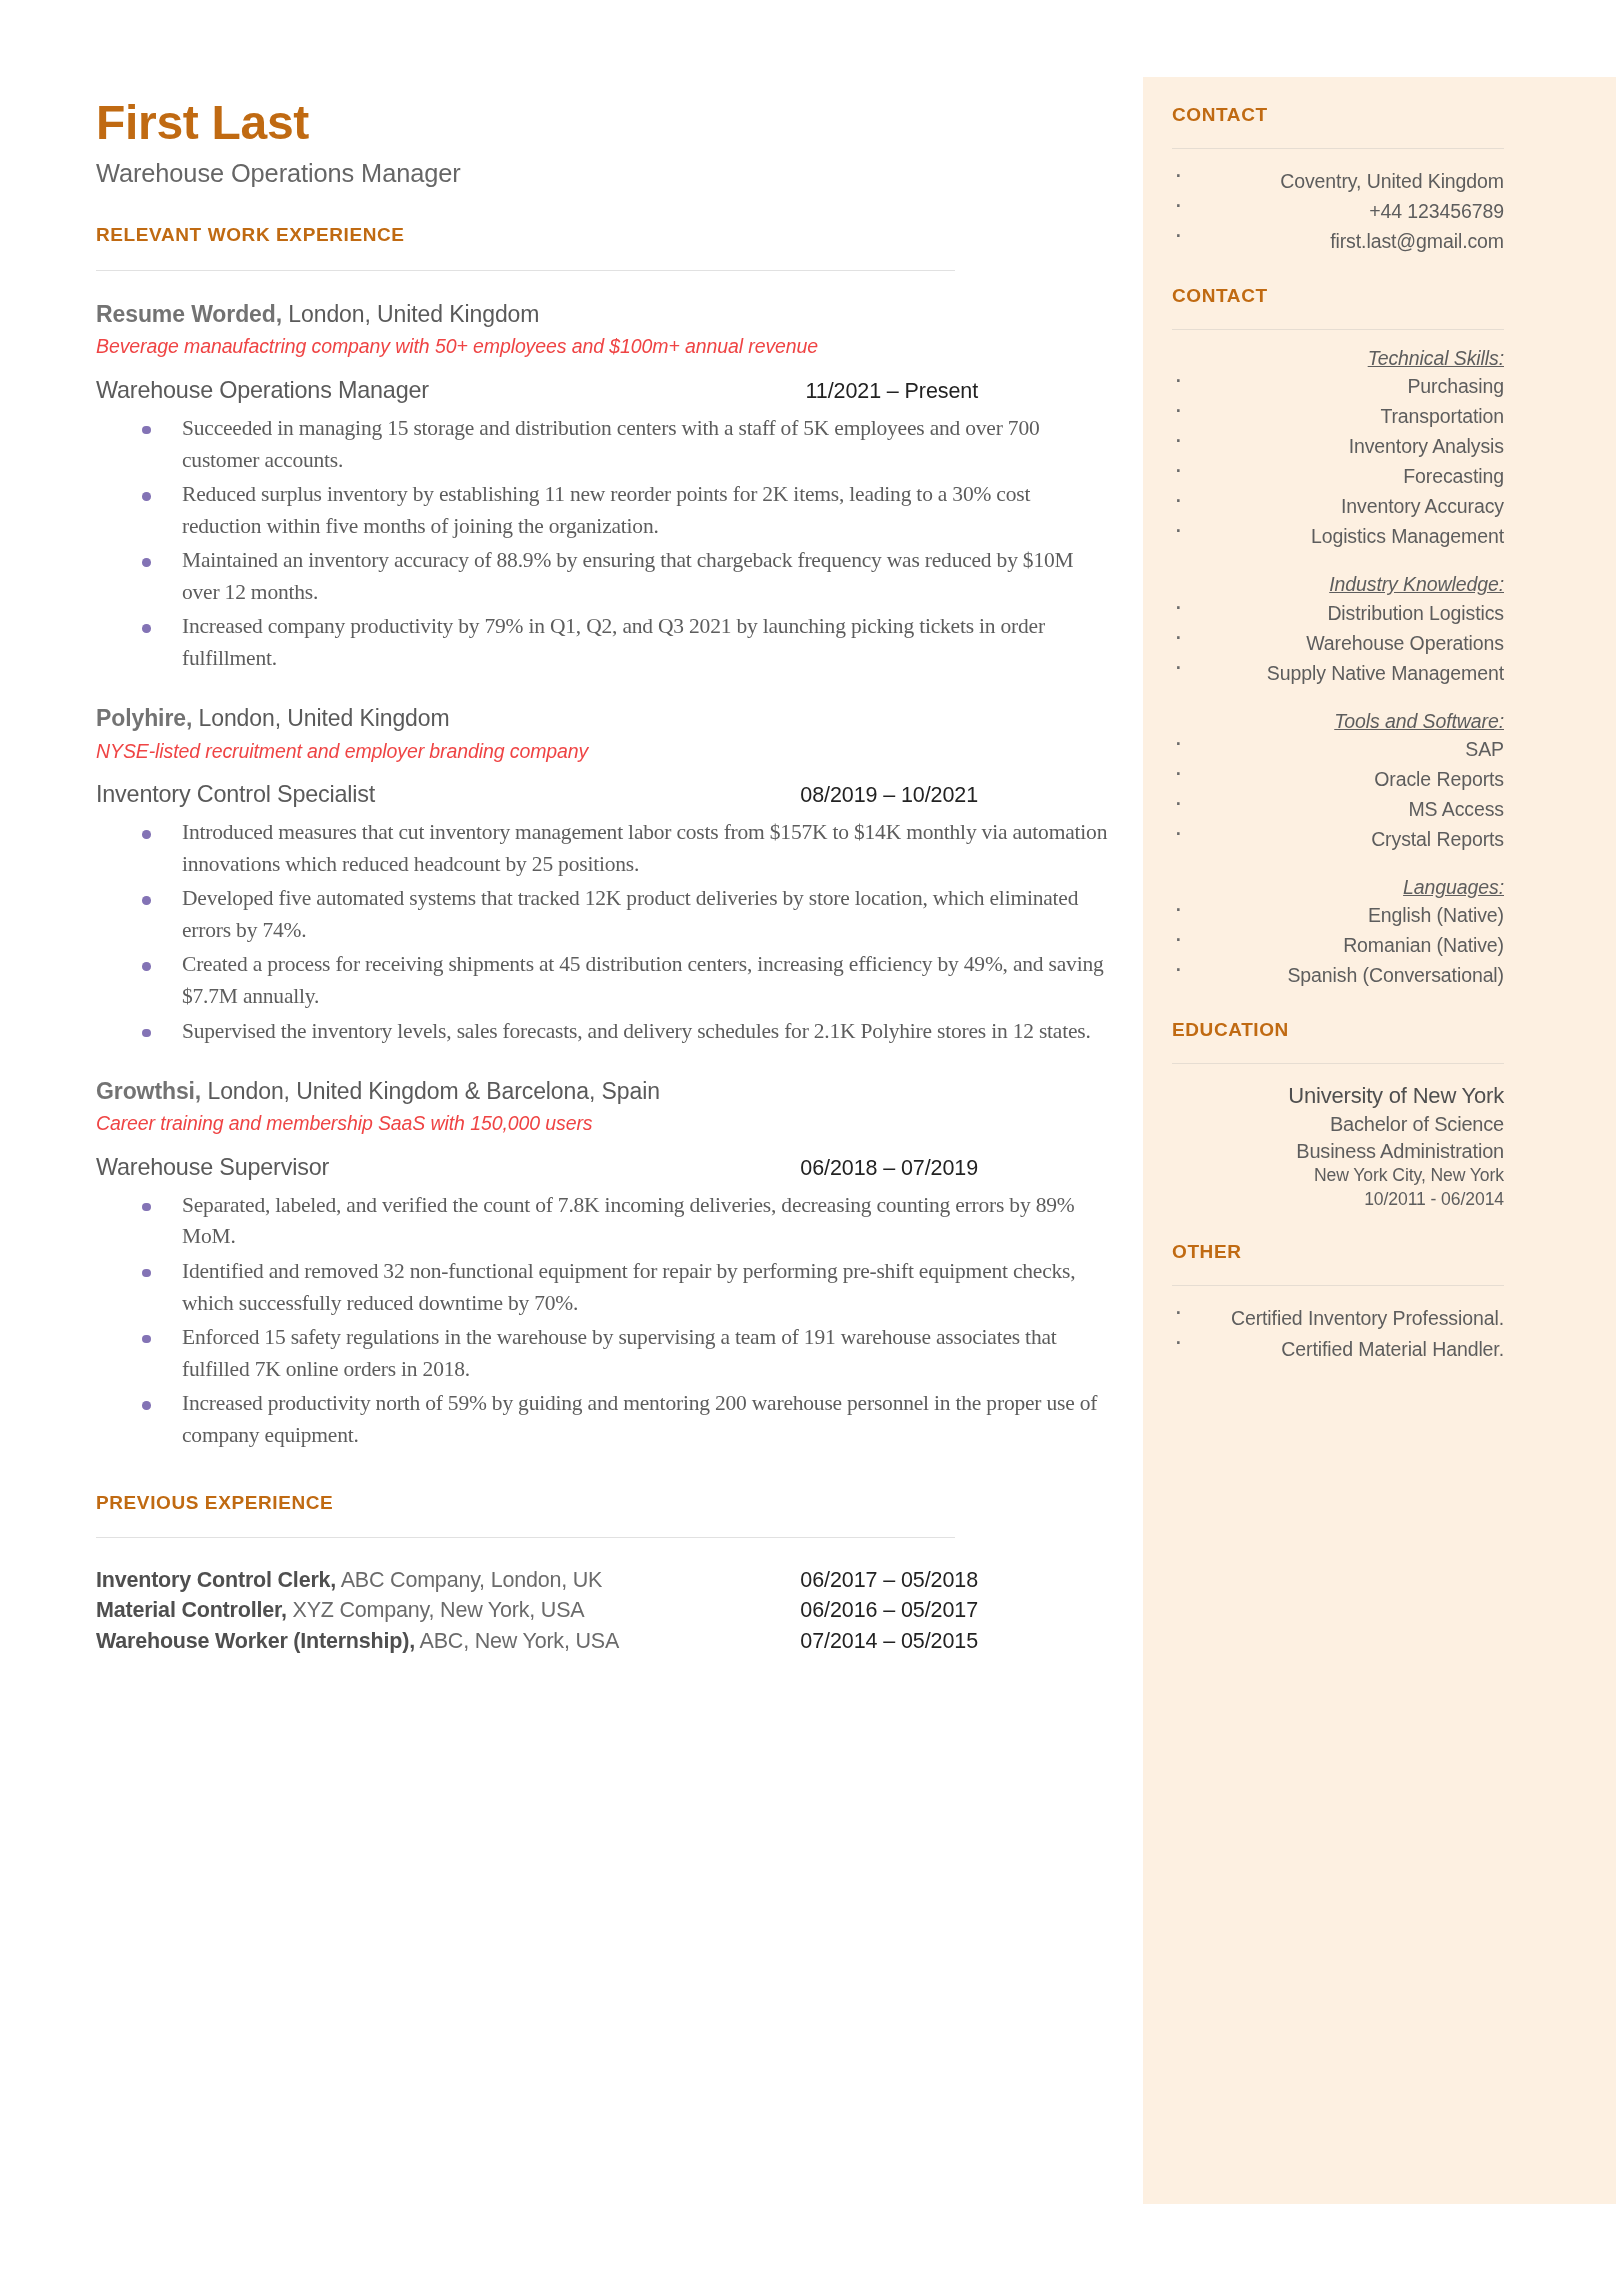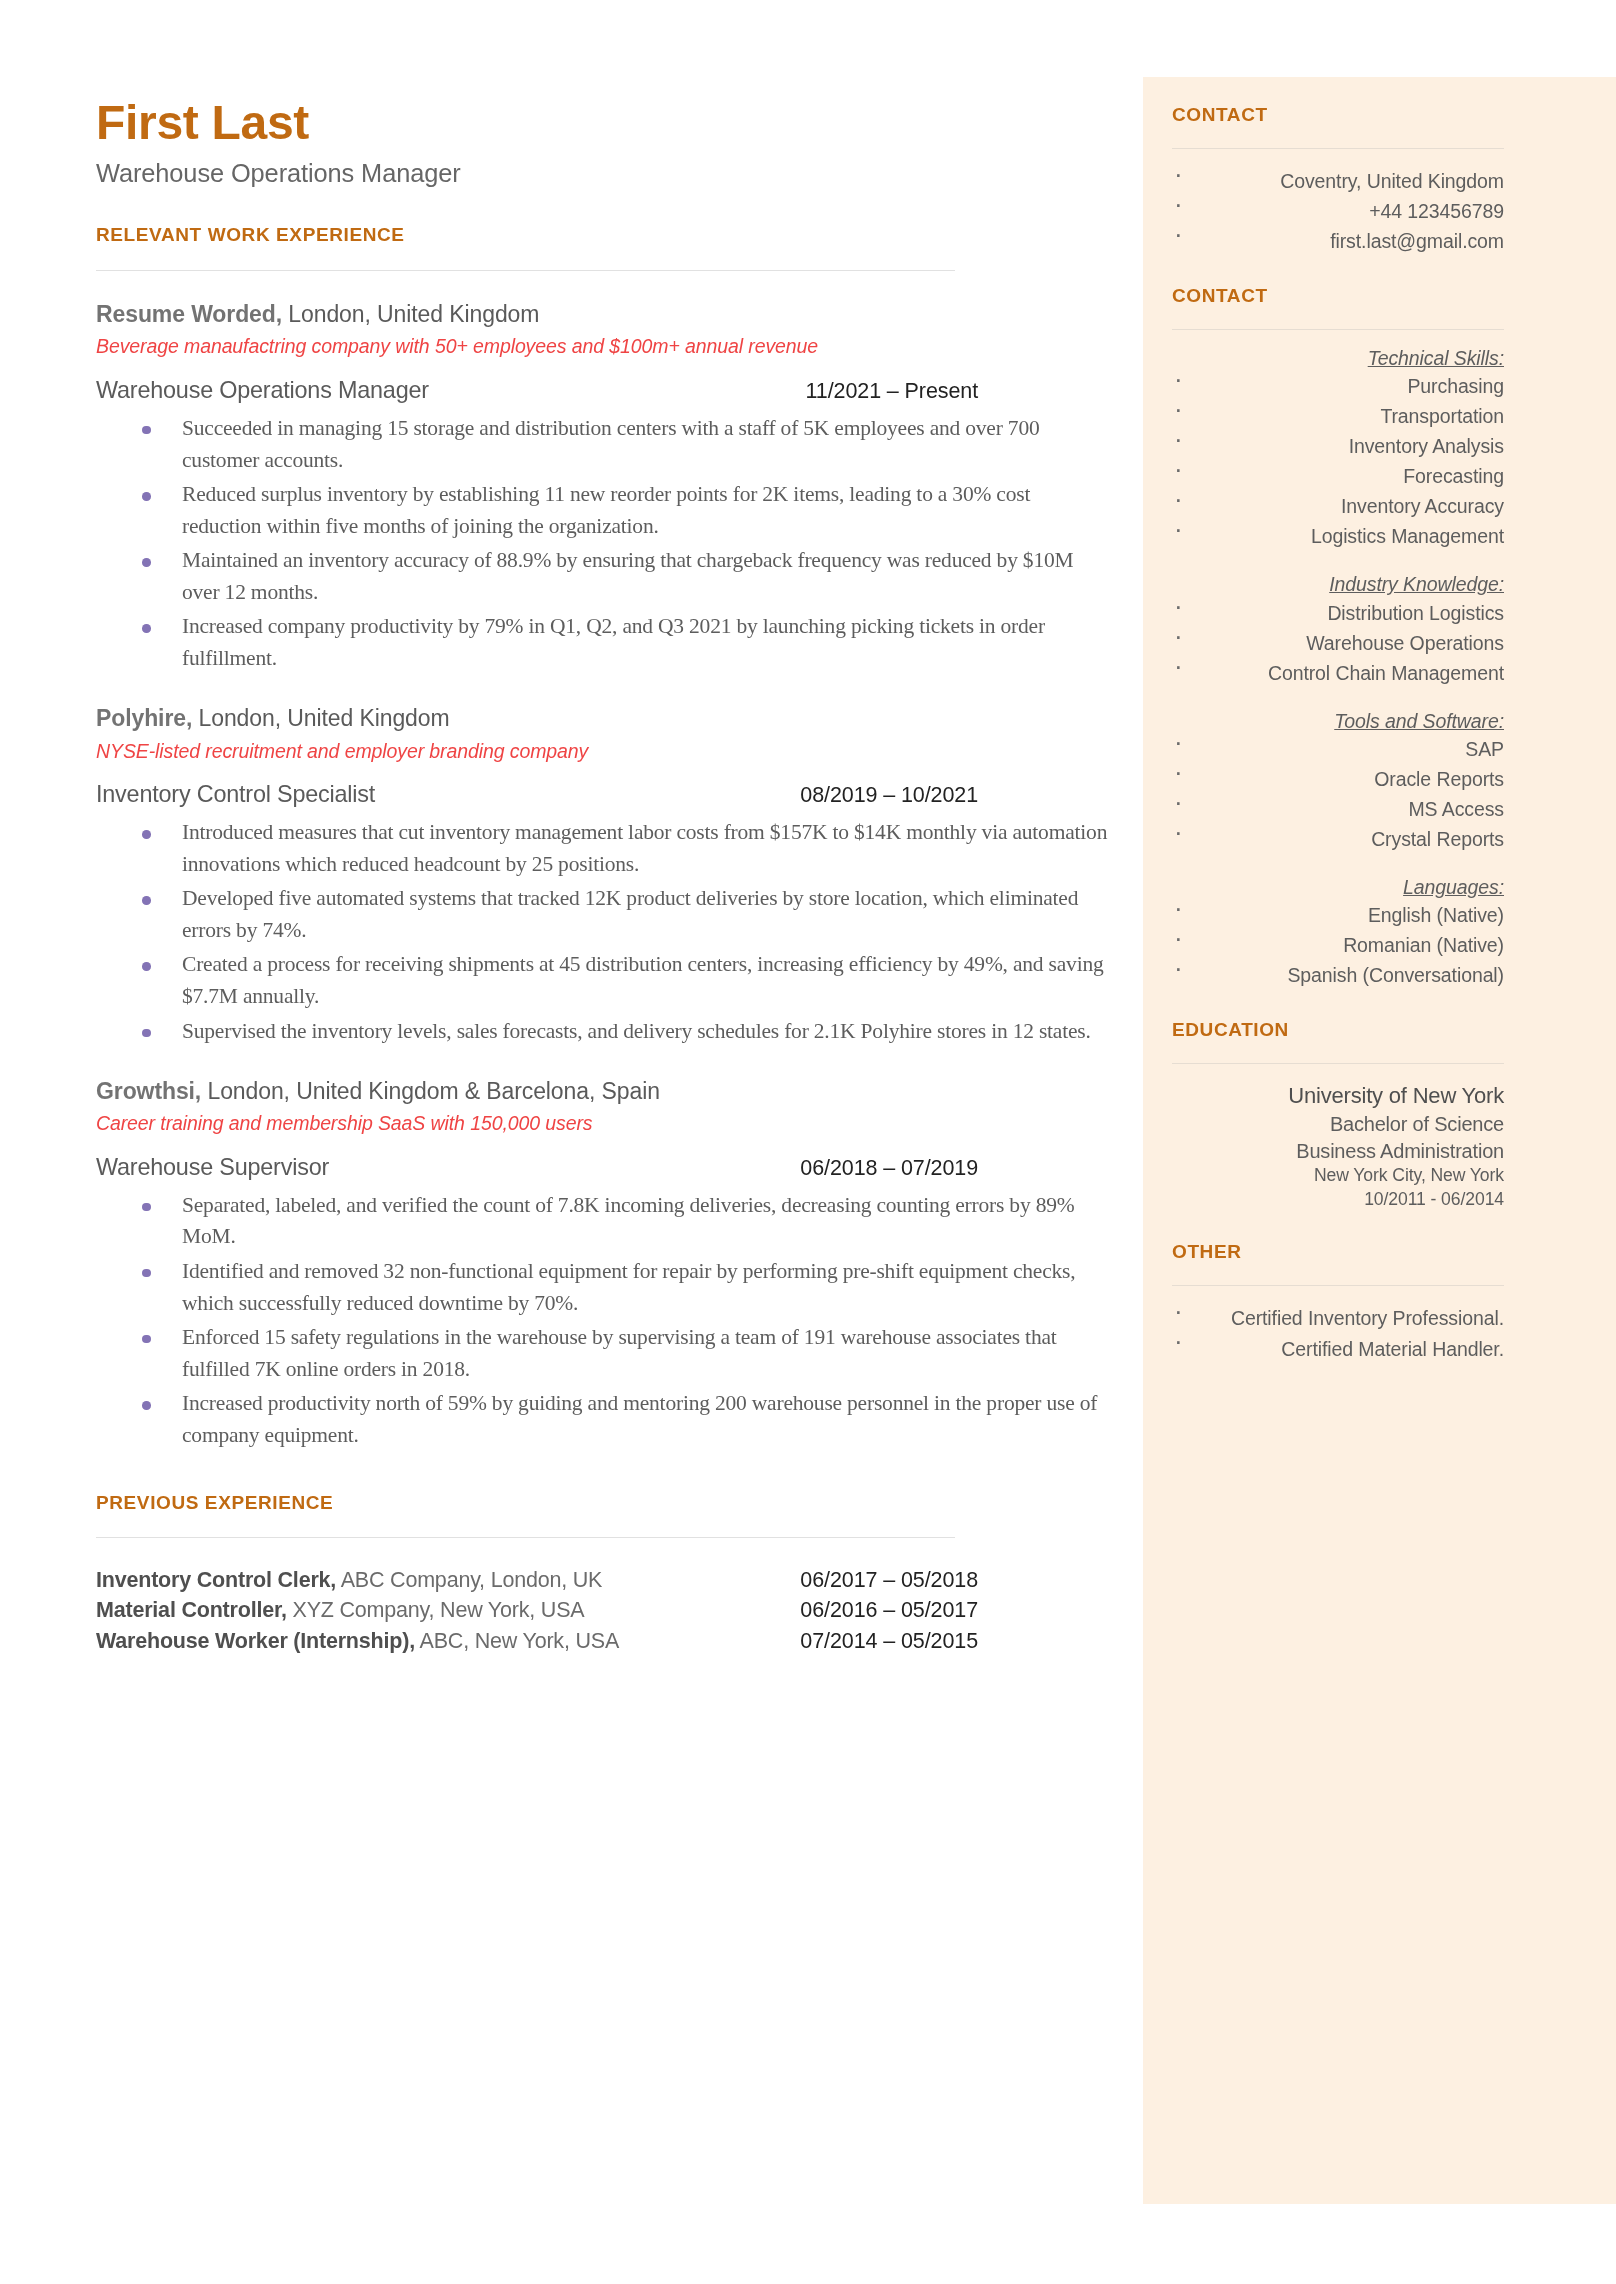--- a/index.html
+++ b/index.html
@@ -284,21 +284,21 @@
           <div class="side-li">Purchasing</div>
           <div class="side-li">Transportation</div>
           <div class="side-li">Inventory Analysis</div>
           <div class="side-li">Forecasting</div>
           <div class="side-li">Inventory Accuracy</div>
           <div class="side-li">Logistics Management</div>
           <div class="side-gap"></div>
           <div class="side-group-label">Industry Knowledge:</div>
           <div class="side-li">Distribution Logistics</div>
           <div class="side-li">Warehouse Operations</div>
-          <div class="side-li">Control Chain Management</div>
+          <div class="side-li">Supply Native Management</div>
           <div class="side-gap"></div>
           <div class="side-group-label">Tools and Software:</div>
           <div class="side-li">SAP</div>
           <div class="side-li">Oracle Reports</div>
           <div class="side-li">MS Access</div>
           <div class="side-li">Crystal Reports</div>
           <div class="side-gap"></div>
           <div class="side-group-label">Languages:</div>
           <div class="side-li">English (Native)</div>
           <div class="side-li">Romanian (Native)</div>

